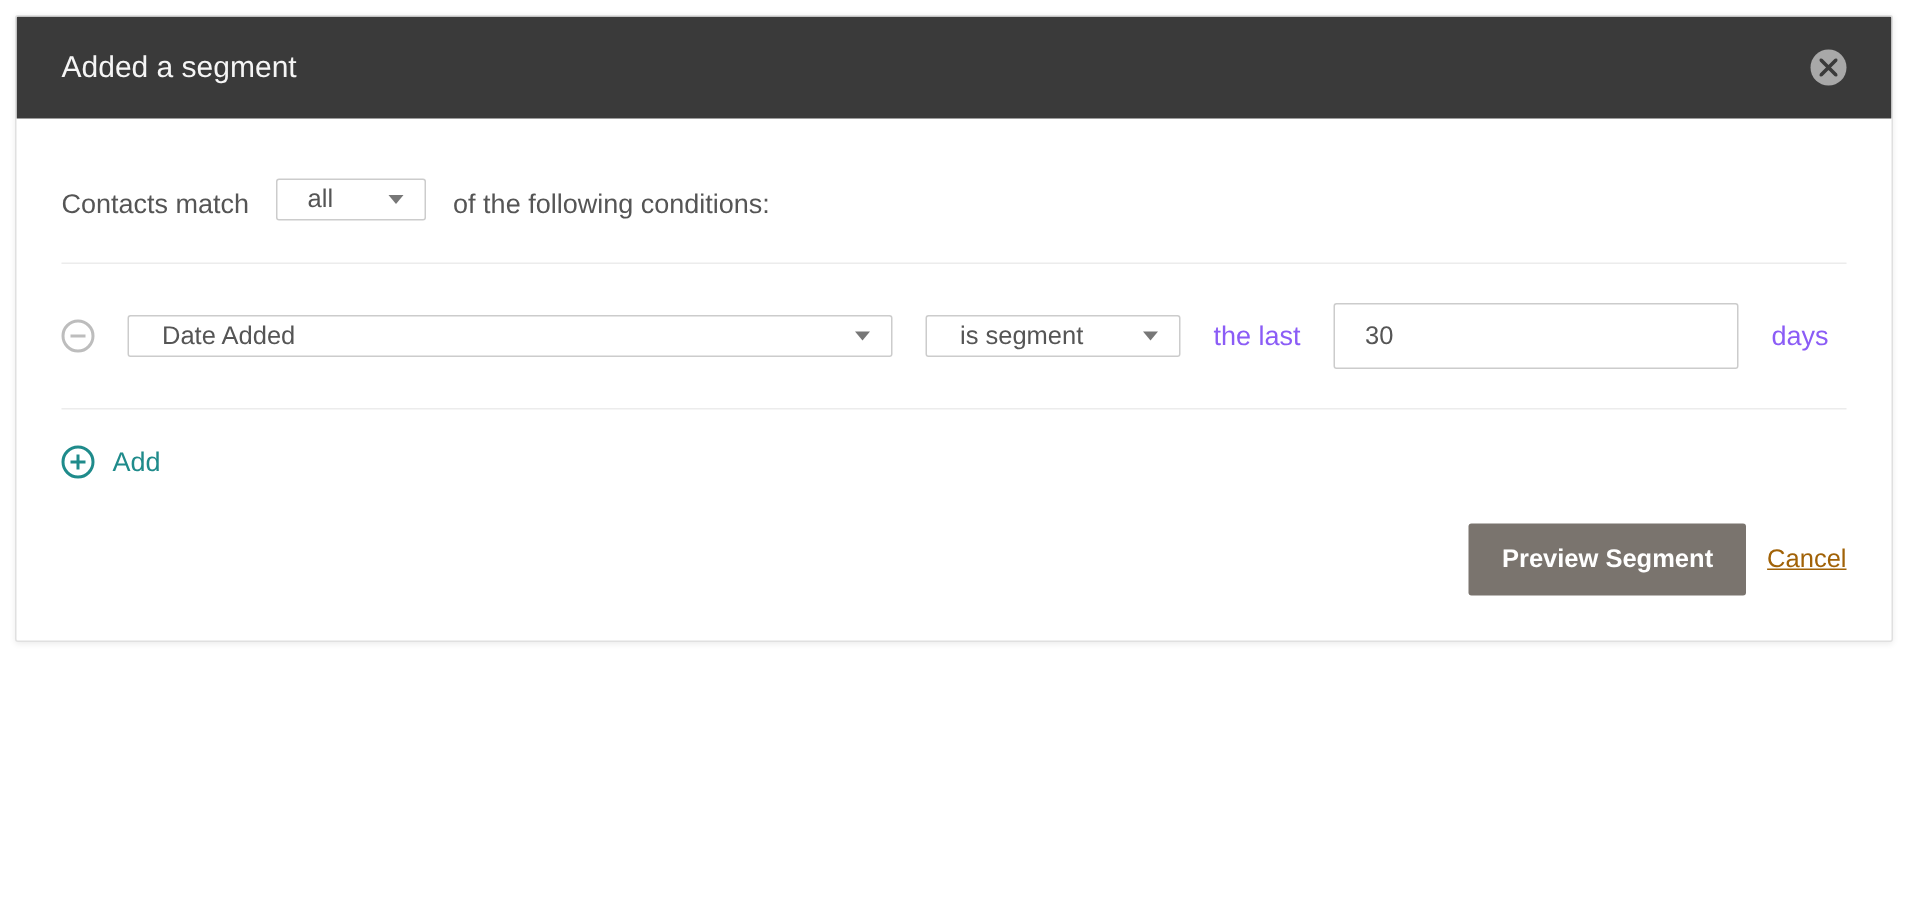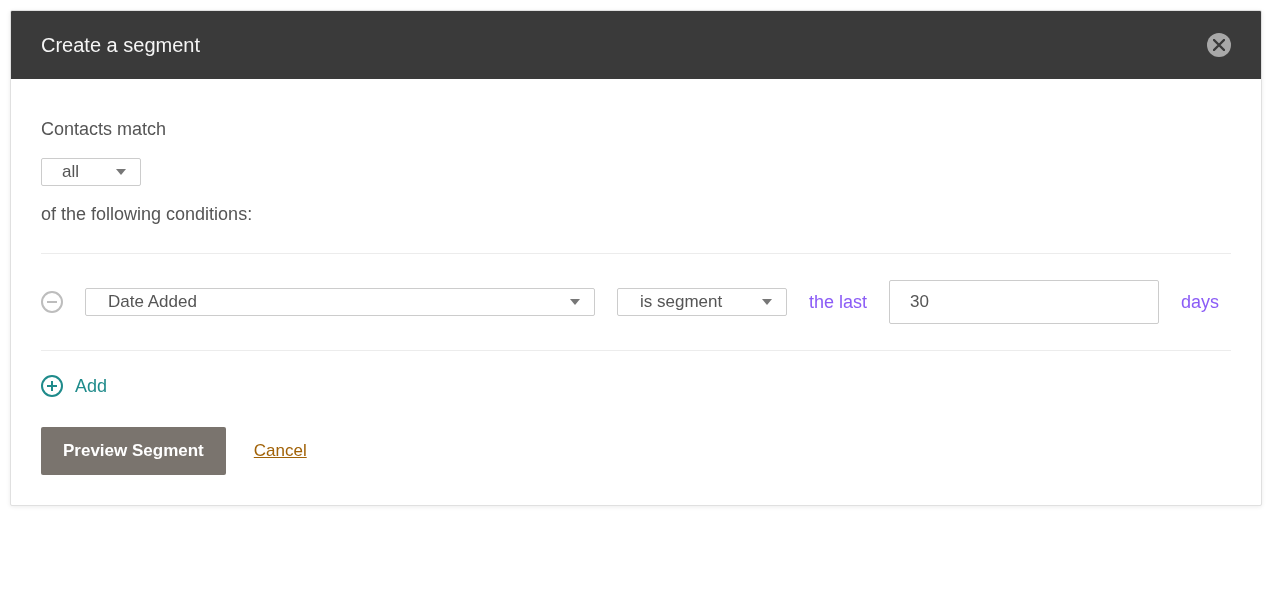--- a/index.html
+++ b/index.html
@@ -38,26 +38,25 @@
       color: #3a3a3a;
       cursor: pointer;
       flex: 0 0 auto;
     }
     .modal-header .close-btn svg { width: 12px; height: 12px; }
     .modal-body {
       padding: 40px 30px 30px 30px;
     }
     .intro-row {
       display: flex;
-      align-items: flex-start;
+      align-items: flex-end;
       gap: 18px;
       font-size: 18px;
       color: #555;
       padding-bottom: 28px;
-      flex-direction: column;
     }
     .select-box {
       border: 1px solid #cccccc;
       background: #fff;
       display: flex;
       align-items: center;
       justify-content: space-between;
       padding: 0 14px 0 22px;
       height: 28px;
       font-size: 17px;
@@ -143,21 +142,22 @@
     .add-circle::before, .add-circle::after {
       content: "";
       position: absolute;
       background: #1f8b8b;
     }
     .add-circle::before { width: 10px; height: 2px; }
     .add-circle::after { width: 2px; height: 10px; }
     .footer-row {
       display: flex;
       align-items: center;
-      gap: 28px;
+      gap: 14px;
+      justify-content: flex-end;
     }
     .btn {
       background: #7a746e;
       color: #fff;
       border: none;
       padding: 14px 22px;
       font-size: 17px;
       font-weight: 600;
       cursor: pointer;
       border-radius: 2px;
@@ -168,21 +168,21 @@
       text-decoration: underline;
       cursor: pointer;
     }
   </style>
 </head>
 <body>
 
 <div class="modal">
 
   <div class="modal-header">
-    <span>Create a segment</span>
+    <span>Added a segment</span>
     <div class="close-btn">
       <svg viewBox="0 0 12 12">
           <path d="M1 1 L11 11 M11 1 L1 11" stroke="#3a3a3a" stroke-width="2.4" stroke-linecap="round"></path>
         </svg>
     </div>
   </div>
 
   <div class="modal-body">
 
     <div class="intro-row">

